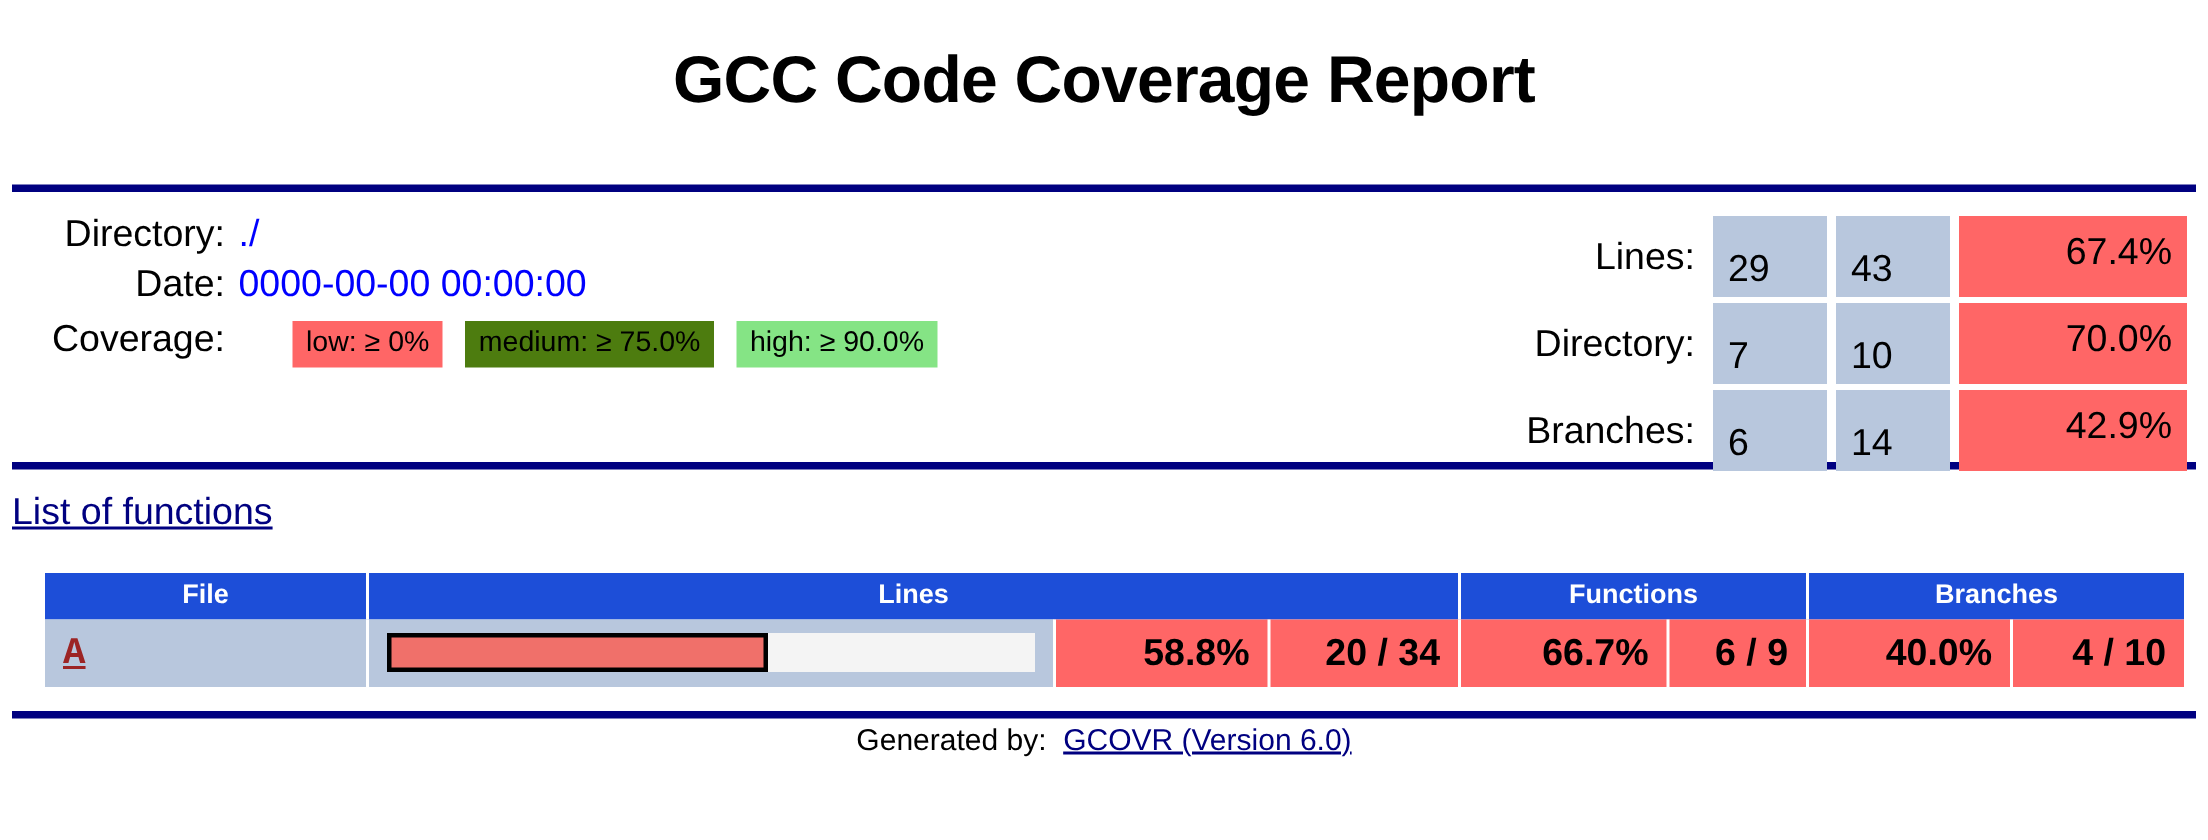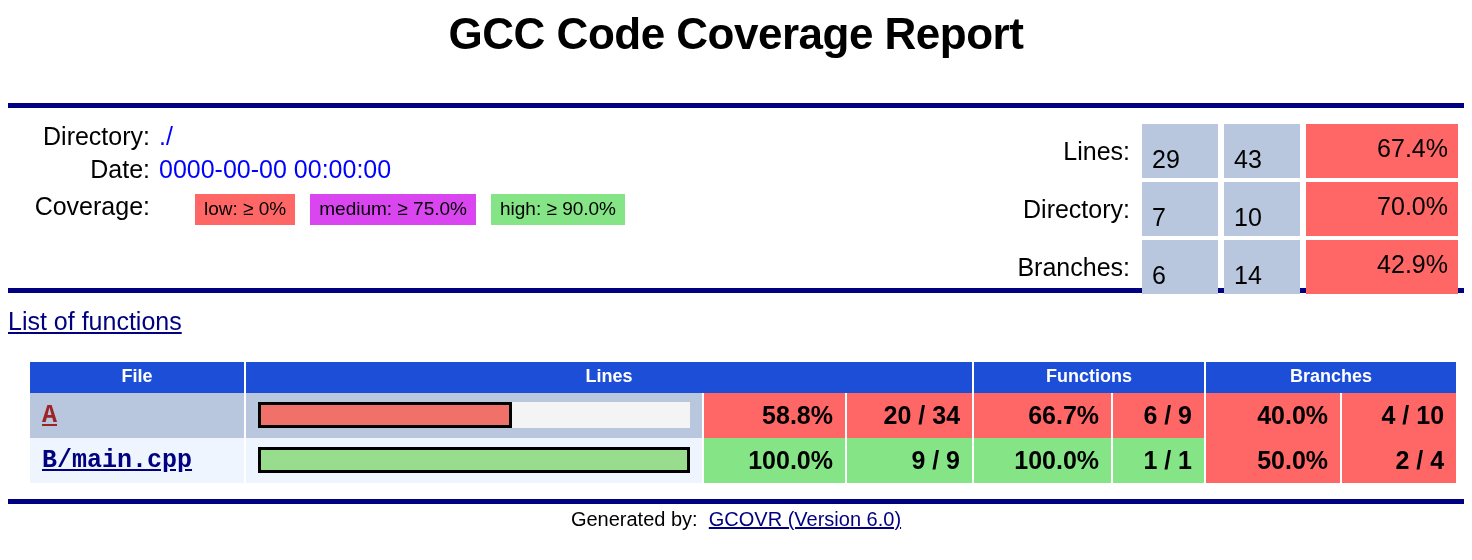--- a/index.html
+++ b/index.html
@@ -18,20 +18,21 @@
 
   
   .title {
     text-align: center;
     font-size: 44px;
     font-weight: bold;
     letter-spacing: -0.5px;
     padding-top: 12px;
     line-height: 1.0;
     color: #000000;
+    margin-top: 20px;
   }
 
   
   .hr-navy {
     height: 5px;
     background: #000080;
     border: 0;
     margin: 0 8px;
   }
   .hr-top    { margin-top: 47px; }
@@ -68,21 +69,21 @@
   .legend-row td.val { padding-top: 6px; }
   .chip {
     display: inline-block;
     font-size: 19px;
     color: #000000;
     padding: 4px 9px 5px 9px;
     margin-right: 15px;
     white-space: nowrap;
   }
   .chip.low    { background: #ff6666; margin-left: 36px; }
-  .chip.medium { background: #d946ef; text-align: right; }
+  .chip.medium { background: #4d7c0f; text-align: right; }
   .chip.high   { background: #85e485; text-align: center; }
 
   
   .stats {
     position: absolute;
     right: 8px;
     top: 12px;
     border-collapse: separate;
     border-spacing: 6px 4px;
     font-size: 25px;
@@ -303,36 +304,20 @@
             <div class="bar-fill low" id="bar-0" style="width: 58.8%;"></div>
           </div>
         </td>
         <td class="pct c-low">58.8%</td>
         <td class="ratio c-low">20 / 34</td>
         <td class="pct c-low">66.7%</td>
         <td class="ratio c-low">6 / 9</td>
         <td class="pct c-low">40.0%</td>
         <td class="ratio c-low last">4 / 10</td>
       </tr>
-      <tr class="row-even">
-        <td class="fname">
-          <span class="flink">B/main.cpp</span>
-        </td>
-        <td class="barcell">
-          <div class="bar-track">
-            <div class="bar-fill high" id="bar-1" style="width: 100%;"></div>
-          </div>
-        </td>
-        <td class="pct c-high">100.0%</td>
-        <td class="ratio c-high">9 / 9</td>
-        <td class="pct c-high">100.0%</td>
-        <td class="ratio c-high">1 / 1</td>
-        <td class="pct c-low">50.0%</td>
-        <td class="ratio c-low last">2 / 4</td>
-      </tr>
     </tbody>
   </table>
 </div>
 
 <hr class="hr-navy hr-bottom">
 
 <div class="footer">
   <span class="genby">Generated by:</span>
   <span>&nbsp;</span><span class="gcovr-link">GCOVR (Version 6.0)</span>
 </div>

